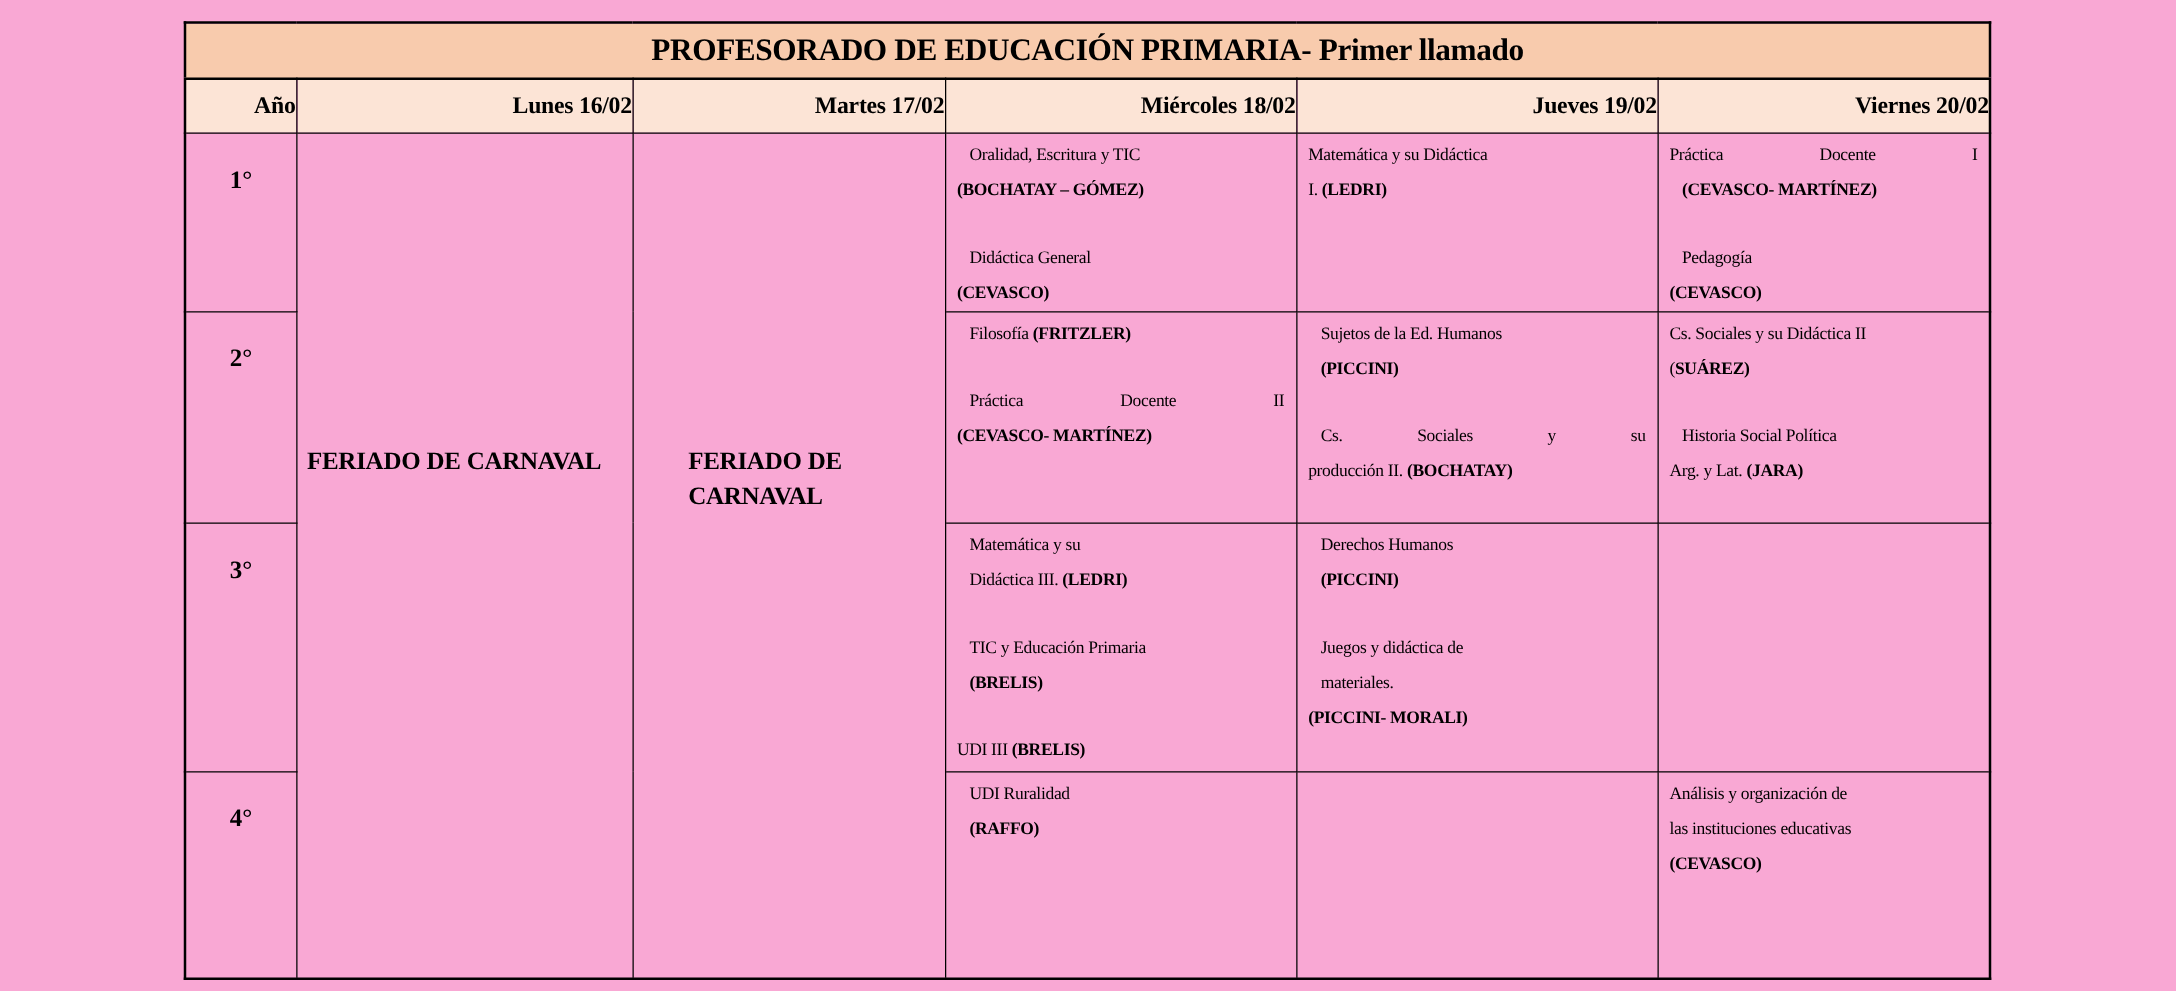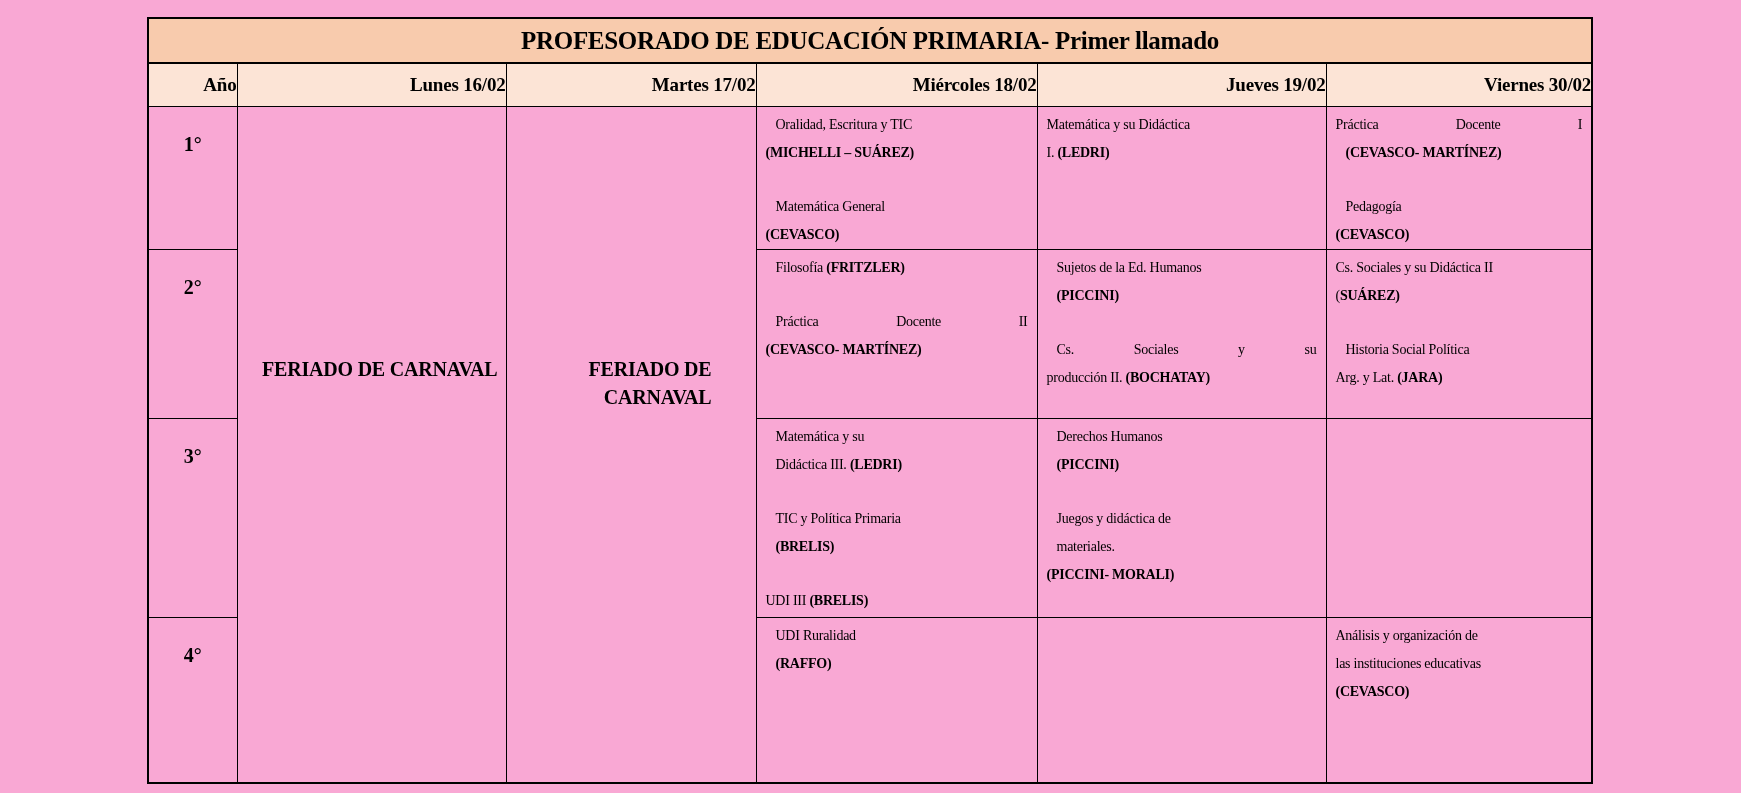--- a/index.html
+++ b/index.html
@@ -33,21 +33,21 @@
     background:#FCE4D6;
     text-align:right;vertical-align:middle;
     font-weight:bold;font-size:19px;letter-spacing:-0.2px;
   }
   tr.r1{height:142px;} tr.r2{height:169px;} tr.r3{height:199px;} tr.r4{height:166px;}
   td.year{
     text-align:center;padding-top:26px;
     font-weight:bold;font-size:20px;
   }
   td.holiday{
-    text-align:right;
+    text-align:left;
     font-weight:bold;font-size:20px;line-height:28px;
     letter-spacing:-0.2px;
   }
   td.hol-lunes{padding:248px 8px 0;}
   td.hol-martes{padding:248px 44px 0;}
   td.cell{padding:4px 9px 0 9px;}
   .line{
     font-size:14px;line-height:28px;letter-spacing:-0.25px;
     white-space:nowrap;
   }
@@ -72,31 +72,31 @@
     <tbody>
       <tr class="title-row">
         <td colspan="6">PROFESORADO DE EDUCACIÓN PRIMARIA- Primer llamado</td>
       </tr>
       <tr class="header-row">
         <th>Año</th>
         <th>Lunes 16/02</th>
         <th>Martes 17/02</th>
         <th>Miércoles 18/02</th>
         <th>Jueves 19/02</th>
-        <th>Viernes 30/02</th>
+        <th>Viernes 20/02</th>
       </tr>
       <tr class="r1">
         <td class="year">1°</td>
         <td class="holiday hol-lunes" rowspan="4">FERIADO DE CARNAVAL</td>
         <td class="holiday hol-martes" rowspan="4">FERIADO DE CARNAVAL</td>
         <td class="cell">
             <div class="line ind"><span class="n">Oralidad, Escritura y TIC</span></div>
-            <div class="line"><span class="b">(MICHELLI – SUÁREZ)</span></div>
+            <div class="line"><span class="b">(BOCHATAY – GÓMEZ)</span></div>
             <div class="gap"></div>
-            <div class="line ind"><span class="n">Matemática General</span></div>
+            <div class="line ind"><span class="n">Didáctica General</span></div>
             <div class="line"><span class="b">(CEVASCO)</span></div>
           </td>
         <td class="cell">
             <div class="line"><span class="n">Matemática y su Didáctica</span></div>
             <div class="line"><span class="n">I. </span><span class="b">(LEDRI)</span></div>
           </td>
         <td class="cell">
             <div class="line jst">
               <span class="n">Práctica</span>
               <span class="n">Docente</span>
@@ -139,21 +139,21 @@
             <div class="line ind"><span class="n">Historia Social Política</span></div>
             <div class="line"><span class="n">Arg. y Lat. </span><span class="b">(JARA)</span></div>
           </td>
       </tr>
       <tr class="r3">
         <td class="year">3°</td>
         <td class="cell">
             <div class="line ind"><span class="n">Matemática y su</span></div>
             <div class="line ind"><span class="n">Didáctica III. </span><span class="b">(LEDRI)</span></div>
             <div class="gap"></div>
-            <div class="line ind"><span class="n">TIC y Política Primaria</span></div>
+            <div class="line ind"><span class="n">TIC y Educación Primaria</span></div>
             <div class="line ind"><span class="b">(BRELIS)</span></div>
             <div class="gap"></div>
             <div class="line"><span class="n">UDI III </span><span class="b">(BRELIS)</span></div>
           </td>
         <td class="cell">
             <div class="line ind"><span class="n">Derechos Humanos</span></div>
             <div class="line ind"><span class="b">(PICCINI)</span></div>
             <div class="gap"></div>
             <div class="line ind"><span class="n">Juegos y didáctica de</span></div>
             <div class="line ind"><span class="n">materiales.</span></div>

